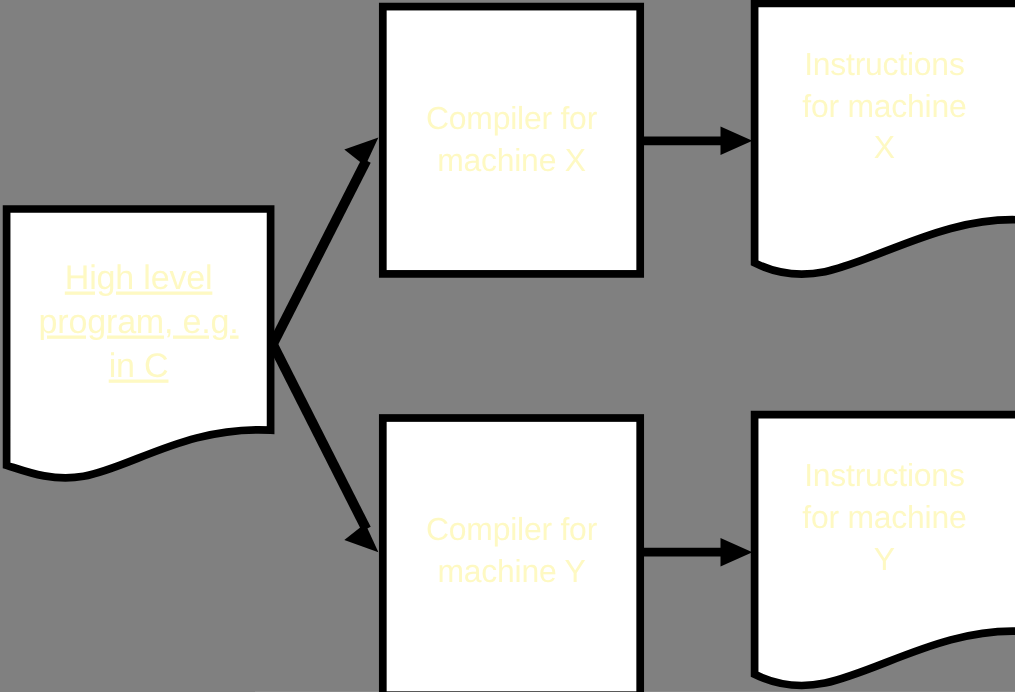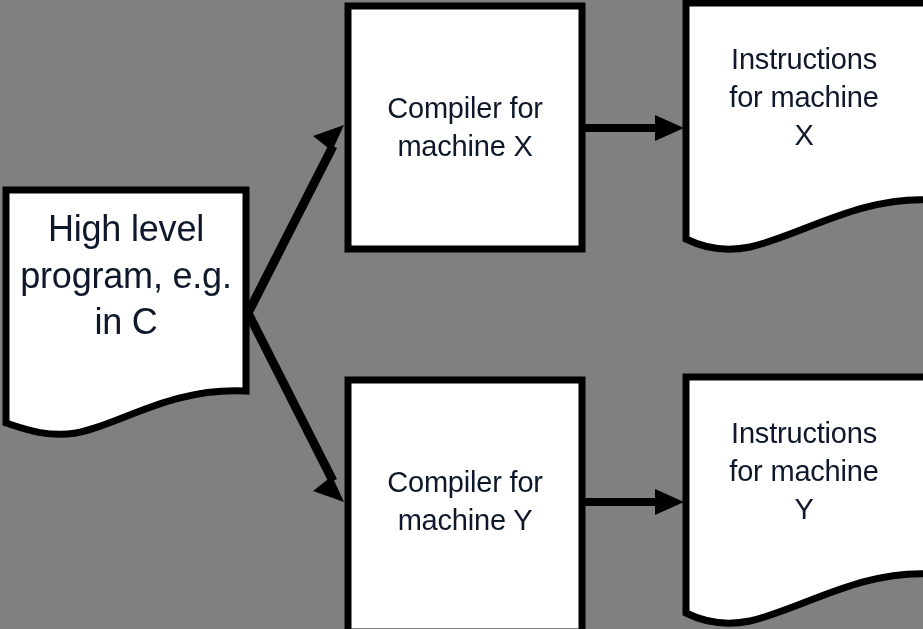--- a/index.html
+++ b/index.html
@@ -21,35 +21,36 @@
     left: 0;
     width: 923px;
     height: 629px;
   }
   .node-label {
     position: absolute;
     display: flex;
     align-items: center;
     justify-content: center;
     text-align: center;
-    color: #0f172a;
+    color: #fef9c3;
     font-family: "Liberation Sans", sans-serif;
     font-weight: 400;
     line-height: 1.30;
     letter-spacing: -0.2px;
     white-space: pre-line;
     pointer-events: none;
   }
   
   #label-source {
     left: 8px;
-    top: 205px;
+    top: 222px;
     width: 236px;
     height: 142px;
-    font-size: 36px;
+    font-size: 31px;
+    text-decoration: underline;
   }
   
   #label-compiler-x {
     left: 348px;
     top: 78px;
     width: 234px;
     height: 100px;
     font-size: 29px;
   }
   

